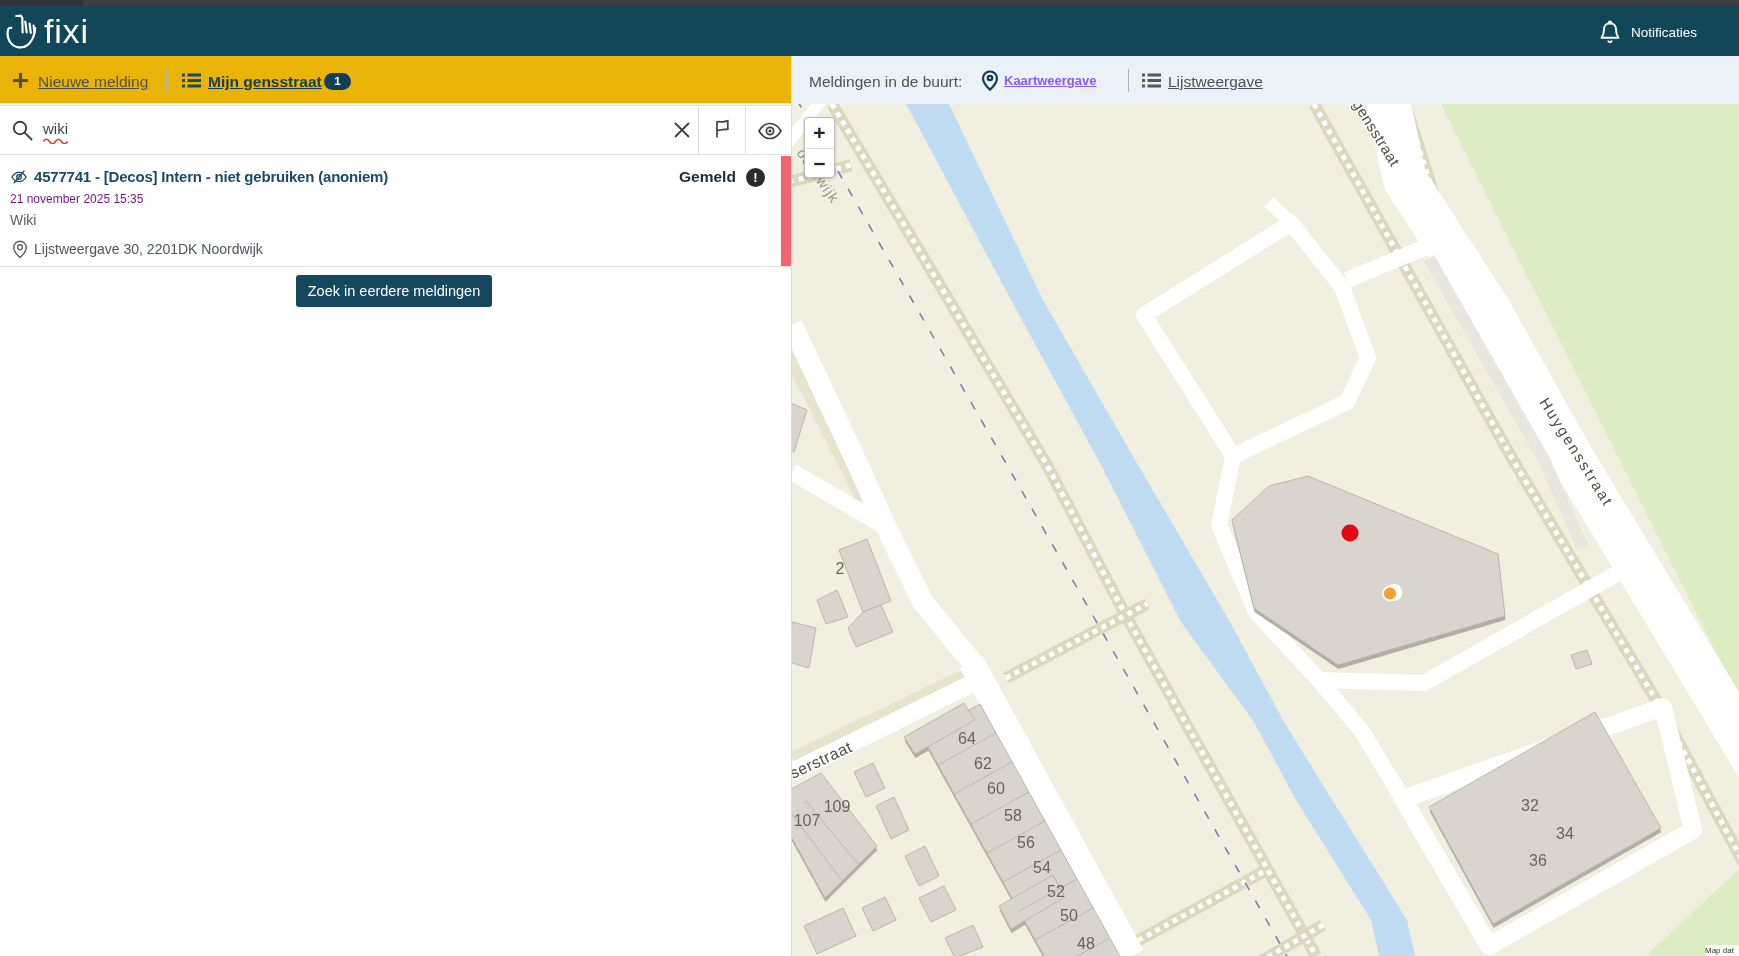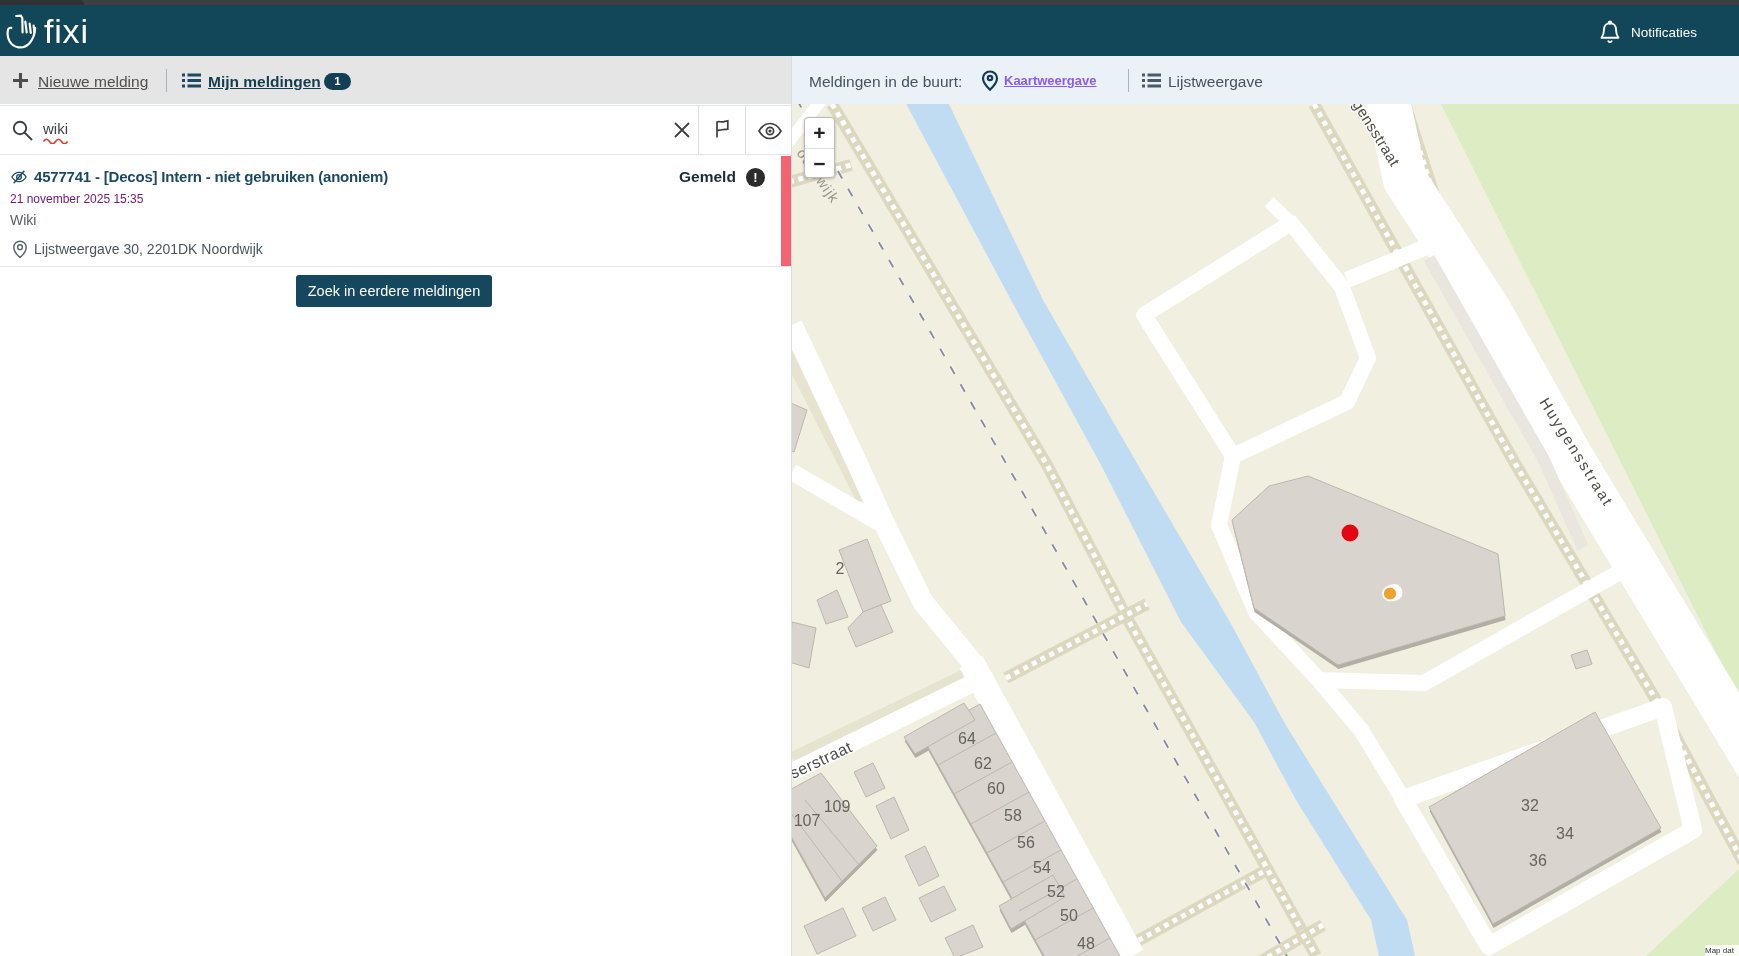--- a/index.html
+++ b/index.html
@@ -8,21 +8,21 @@
 
 #chrome{top:0;left:0;width:1739px;height:5px;background:#3e3f41}
 #chrome .tab{position:absolute;left:0;top:0;width:84px;height:5px;background:#303134;border-top-right-radius:8px}
 
 #hdr{top:5px;left:0;width:1739px;height:51px;background:#114759}
 #logo{left:2px;top:8px}
 #fixitxt{left:44px;top:7px;color:#fff;font-size:34px;letter-spacing:0.8px}
 #notif{right:42px;top:20px;color:#fff;font-size:13.5px}
 #bell{right:117px;top:15px}
 
-#lnav{top:56px;left:0;width:791px;height:48px;background:#e5e5e5;border-bottom:1px solid #e2e7ea}
+#lnav{top:56px;left:0;width:791px;height:48px;background:#eab308;border-bottom:1px solid #e2e7ea}
 #lnav .lnk{font-size:15.5px;text-decoration:underline}
 #plusic{left:12px;top:16px}
 #nm{left:38px;top:17px;color:#514f4c}
 #div1{left:166px;top:13px;width:1px;height:23px;background:#a9b4bb}
 #listic1{left:182px;top:17px}
 #mm{left:208px;top:17px;font-size:15px;color:#143c50;font-weight:bold}
 #badge{left:324px;top:17px;width:27px;height:17px;background:#123f55;border-radius:9px;color:#fff;font-size:11.5px;font-weight:bold;text-align:center;line-height:17px}
 
 #srch{top:105px;left:0;width:791px;height:50px;background:#fff;border-top:1px solid #e4e4e4;border-bottom:1px solid #e4e4e4}
 #mag{left:9px;top:11px}
@@ -45,21 +45,21 @@
 #alert{left:746px;top:12px;width:19px;height:19px;background:#2b2b2b;border-radius:50%;color:#fff;font-size:13px;font-weight:bold;text-align:center;line-height:19px}
 
 #zoekbtn{top:275px;left:296px;width:196px;height:32px;background:#15485f;color:#fff;font-size:14.5px;text-align:center;line-height:32px;border-radius:3px}
 
 #rnav{top:56px;left:791px;width:948px;height:49px;background:#eaf1f7;border-bottom:1px solid #dee4e9;border-left:1px solid #d8dee3}
 #mdb{left:17px;top:17px;font-size:15.5px;color:#46535c}
 #kpin{left:188px;top:14px}
 #kw{left:212px;top:17px;font-size:13px;font-weight:bold;color:#8b5cf6;text-decoration:underline}
 #rdiv{left:336px;top:13px;width:1px;height:23px;background:#a9b4bb}
 #listic2{left:350px;top:17px}
-#lw{left:376px;top:17px;font-size:15.5px;color:#46535c;}
+#lw{left:376px;top:17px;font-size:15.5px;color:#46535c;text-decoration:underline}
 
 #map{top:104px;left:791px;width:948px;height:852px;background:#f1efdf;border-left:1px solid #d8dee3}
 #zoomctl{top:117px;left:804px;width:31px;height:61px;background:#fff;border:1px solid #bbb;border-radius:4px;box-shadow:0 1px 3px rgba(0,0,0,.25)}
 #zoomctl .zb{width:29px;height:30px;text-align:center;font-size:21px;font-weight:bold;color:#222;line-height:29px}
 #zoomctl .zd{width:29px;height:1px;background:#ddd}
 #attr{left:1705px;top:945px;width:34px;height:11px;background:rgba(255,255,255,.85);font-size:8px;color:#333;line-height:11px;padding-left:0}
 </style>
 </head>
 <body>
 <div id="chrome" class="abs">
@@ -96,21 +96,21 @@
   <svg id="listic1" class="abs" width="19" height="15" viewBox="0 0 19 15">
     <g fill="#1d4a60">
         <rect x="0" y="0.5" width="3" height="3"></rect>
         <rect x="5.5" y="0.5" width="13.5" height="3"></rect>
         <rect x="0" y="6" width="3" height="3"></rect>
         <rect x="5.5" y="6" width="13.5" height="3"></rect>
         <rect x="0" y="11.5" width="3" height="3"></rect>
         <rect x="5.5" y="11.5" width="13.5" height="3"></rect>
       </g>
   </svg>
-  <div id="mm" class="abs lnk">Mijn meldingen</div>
+  <div id="mm" class="abs lnk">Mijn gensstraat</div>
   <div id="badge" class="abs">1</div>
 </div>
 
 <div id="srch" class="abs">
   <svg id="mag" class="abs" width="30" height="30" viewBox="0 0 30 30">
       <circle cx="11" cy="11" r="6.2" fill="none" stroke="#3d4043" stroke-width="1.9"></circle>
       <path d="M15.4,15.4 L23,23" stroke="#3d4043" stroke-width="1.9"></path>
     </svg>
   <div id="wiki" class="abs">wiki</div>
   <svg class="abs" style="left:43px;top:31px" width="26" height="7" viewBox="0 0 26 7">

